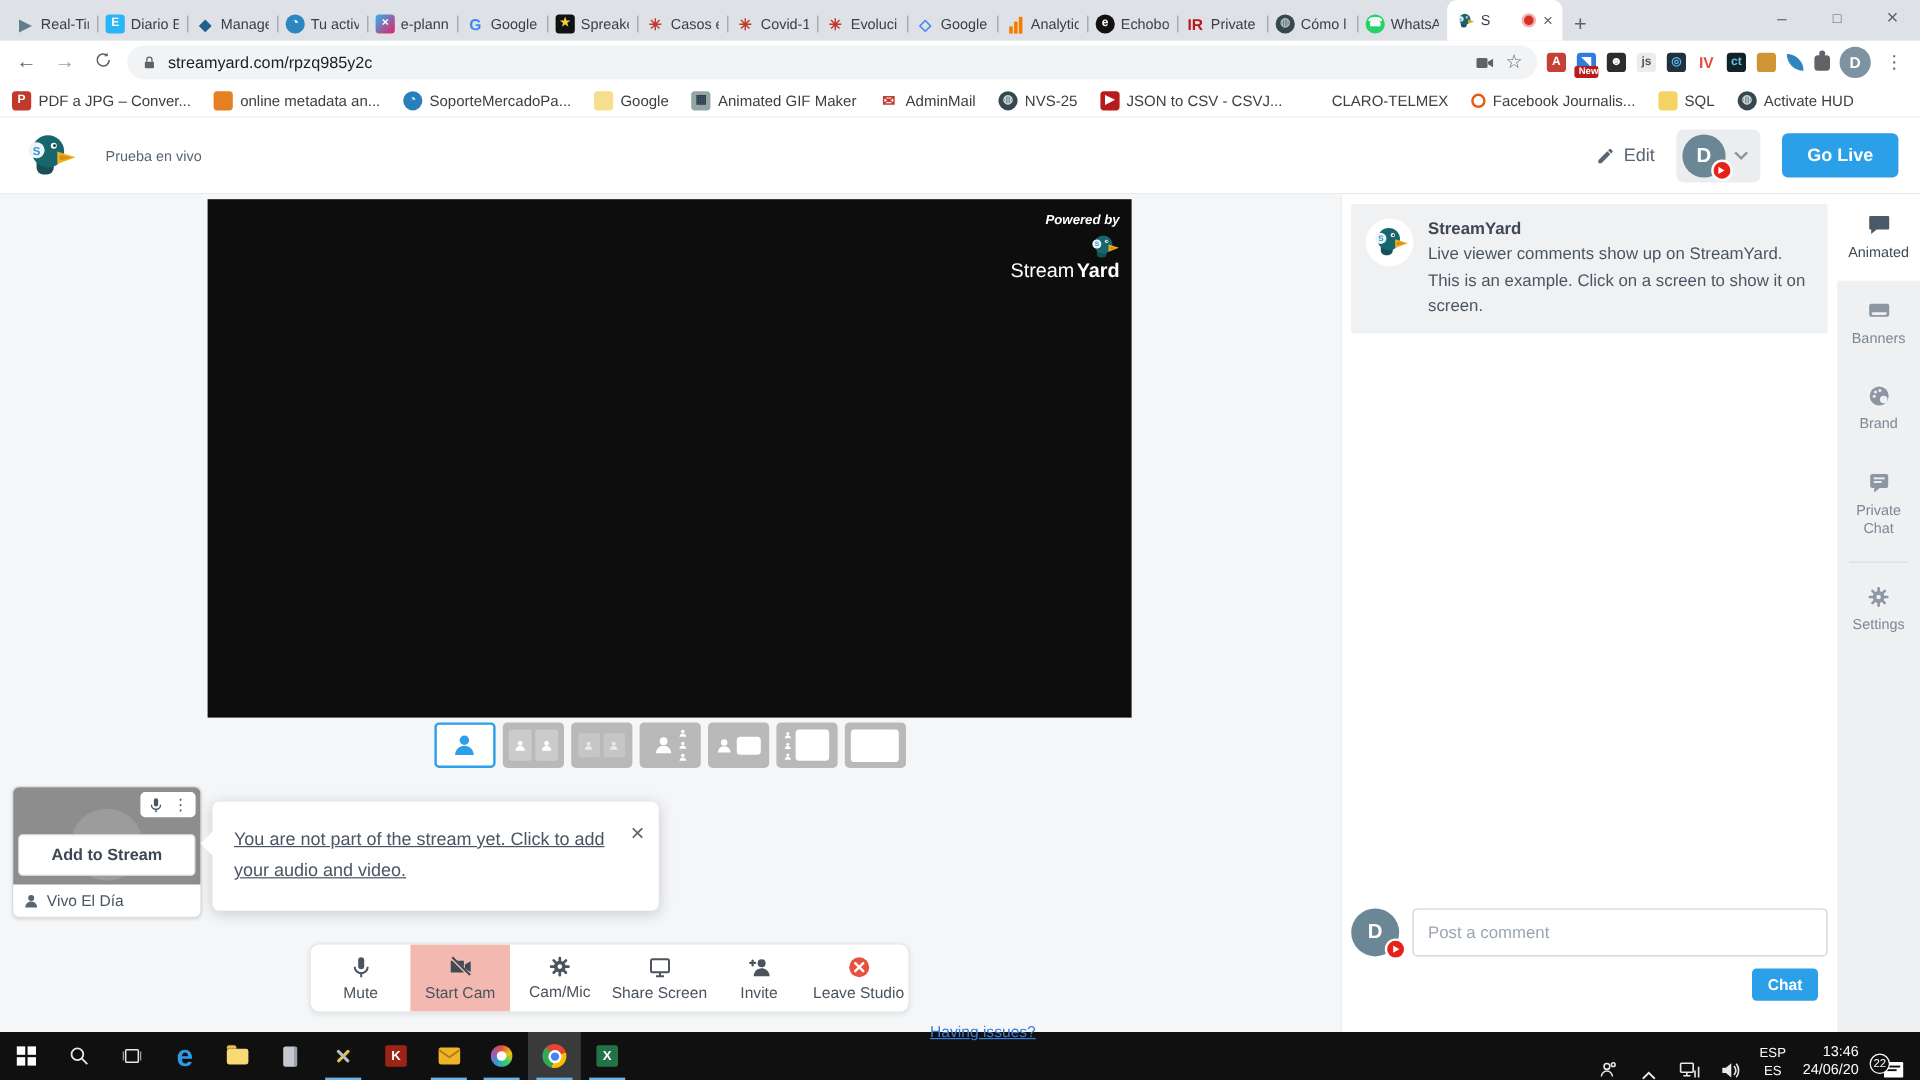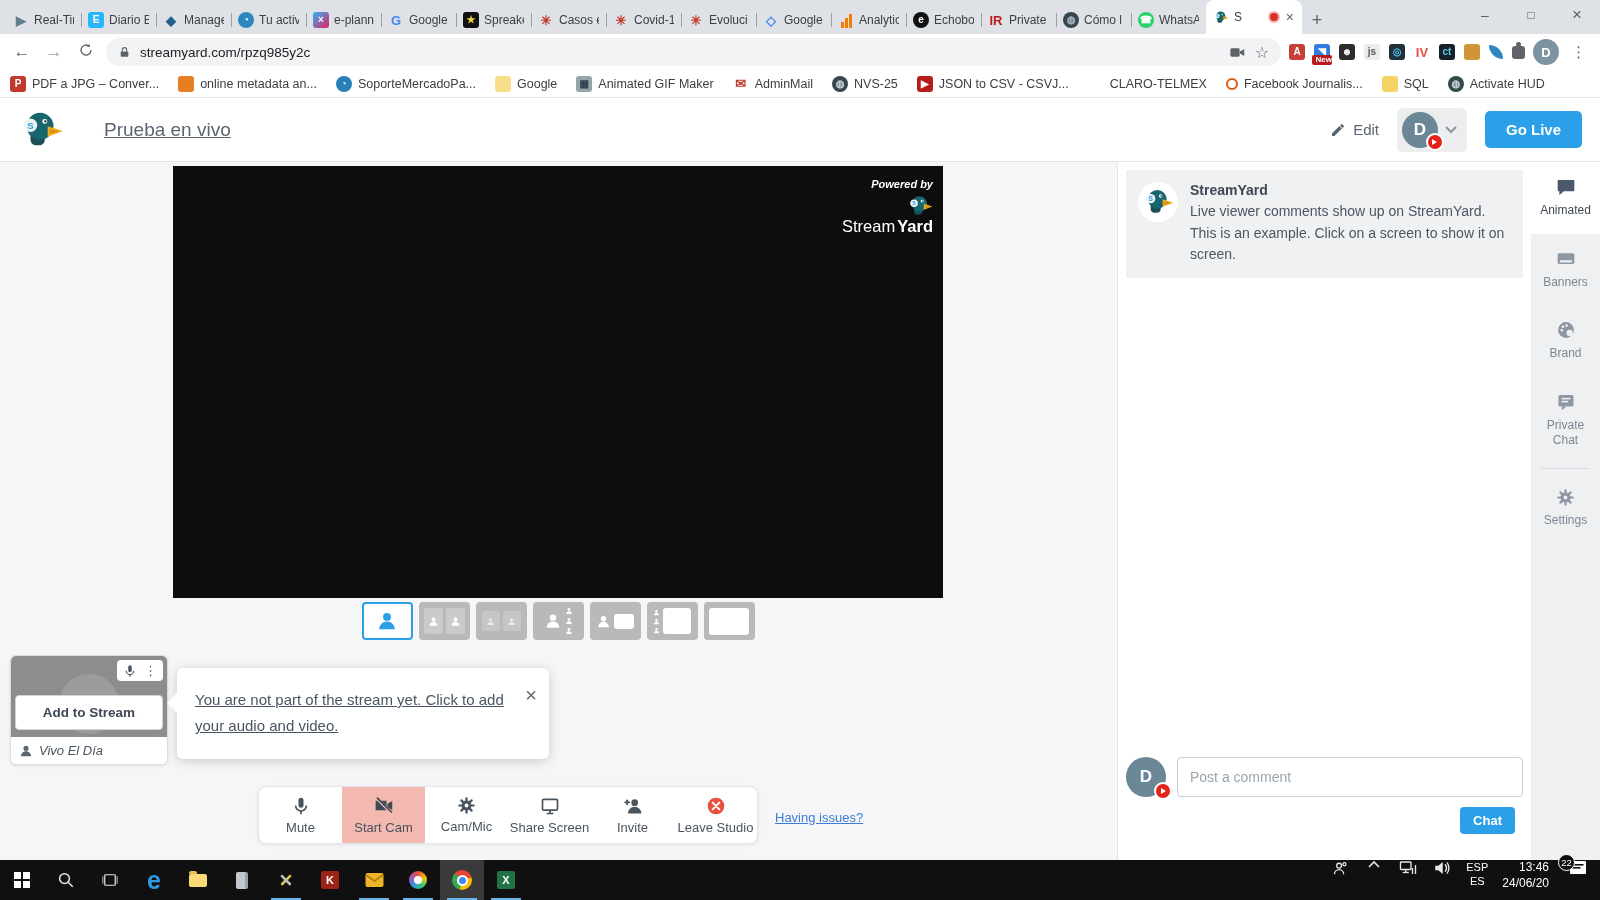--- a/index.html
+++ b/index.html
@@ -42,21 +42,21 @@
   .fav.bars { align-items:flex-end; gap:1px; }
   .fav.bars i { width:3px; background:#f57c00; display:inline-block; }
   .fav.bars i:nth-child(1){height:6px;} .fav.bars i:nth-child(2){height:10px;} .fav.bars i:nth-child(3){height:14px;}
   .fav.leaf { border-radius:0 100% 0 100%; width:14px; height:14px; }
   .fav.ring { border:2px solid; border-radius:50%; width:12px; height:12px; background:transparent; }
   .fav.puzzle { background:#5f6368; border-radius:3px; width:13px; height:13px; position:relative; }
   .fav.puzzle::after { content:""; position:absolute; top:-4px; left:4px; width:5px; height:5px; border-radius:50%; background:#5f6368; }
 
   
   .sy-header { height:64px; background:#fff; border-bottom:1px solid #e3e6e8; display:flex; align-items:center; padding:0 18px; }
-  .sy-title { margin-left:40px; font-size:19px; color:#5a6572;text-decoration:underline; }
+  .sy-title { margin-left:24px; font-size:12px; color:#5a6572; }
   .hdr-right { margin-left:auto; display:flex; align-items:center; gap:18px; }
   .edit-btn { display:flex; align-items:center; gap:7px; font-size:15px; color:#5a6572; }
   .avatar-box { background:#ebedef; border-radius:6px; display:flex; align-items:center; gap:7px; padding:4px 10px 4px 5px; }
   .avatar-lg { width:36px; height:36px; border-radius:50%; background:#6b8796; color:#fff; font-size:17px; font-weight:bold; display:flex; align-items:center; justify-content:center; position:relative; }
   .yt-badge { position:absolute; right:-6px; bottom:-3px; width:18px; height:18px; border-radius:50%; background:#e62117; border:2px solid #fff; display:flex; align-items:center; justify-content:center; }
   .yt-badge i { width:0; height:0; border-left:5px solid #fff; border-top:3px solid transparent; border-bottom:3px solid transparent; }
   .golive-btn { background:#2b9fe8; color:#fff; font-weight:bold; font-size:15px; padding:10px 21px; border-radius:5px; }
 
   
   .content { display:flex; height:698px; }
@@ -74,30 +74,30 @@
   .lay .pane { width:20px; height:26px; background:#cbcbcb; border-radius:2px; display:flex; align-items:center; justify-content:center; }
   .lay .pane.sm { width:18px; height:20px; background:#c6c6c6; }
   .lay .rect { background:#fff; border-radius:3px; }
   .lay .col { display:flex; flex-direction:column; gap:2px; align-items:center; justify-content:center; }
 
   .part-card { position:absolute; left:10px; top:493px; width:158px; background:#fff; border:1px solid #d9dde0; border-radius:6px; box-shadow:0 1px 3px rgba(0,0,0,.1); }
   .thumb { height:81px; background:#8d8d8d; border-radius:5px 5px 0 0; position:relative; overflow:hidden; }
   .thumb::before { content:""; position:absolute; left:48px; top:18px; width:60px; height:60px; border-radius:50%; background:#9c9c9c; }
   .thumb-ctrls { position:absolute; top:4px; right:4px; background:#fff; border-radius:4px; display:flex; align-items:center; gap:7px; padding:3px 6px; }
   .add-stream-btn { position:absolute; left:4px; top:39px; width:148px; background:#fff; border:1px solid #cfd4d8; border-radius:4px; text-align:center; font-weight:bold; font-size:13.5px; color:#3e4754; padding:9px 0; z-index:2; }
-  .name-row { display:flex; align-items:center; gap:6px; padding:6px 8px; font-size:13px; color:#4a5560;font-style:italic; }
+  .name-row { display:flex; align-items:center; gap:6px; padding:6px 8px; font-size:13px; color:#4a5560; }
 
   .tooltip { position:absolute; left:177px; top:506px; width:372px; background:#fff; border-radius:6px; box-shadow:0 2px 12px rgba(0,0,0,.18); padding:19px 42px 19px 18px; font-size:15px; color:#4a5562; line-height:1.75; z-index:3;text-decoration:underline; }
   .tooltip::before { content:""; position:absolute; left:-7px; top:28px; width:14px; height:14px; background:#fff; transform:rotate(45deg); }
   .tt-close { position:absolute; top:10px; right:12px; font-size:20px; color:#5a6572; }
 
   .tool-card { position:absolute; left:258px; top:624px; width:500px; height:58px; background:#fff; border:1px solid #e3e6e8; border-radius:8px; box-shadow:0 1px 4px rgba(0,0,0,.08); display:flex; overflow:hidden; }
   .tb-btn { flex:1; display:flex; flex-direction:column; align-items:center; justify-content:center; gap:4px; font-size:13px; color:#49545f; }
   .tb-btn.startcam { background:#f3b9b0; }
-  .having { position:absolute; left:775px; top:648px; font-size:13px; color:#3b7dd8; text-decoration:underline; }
+  .having { position:absolute; left:775px; top:690px; font-size:13px; color:#3b7dd8; text-decoration:underline; }
 
   
   .panel { width:414px; background:#fff; border-left:1px solid #e3e6e8; position:relative; padding:8px; }
   .comment-card { background:#f0f1f3; border-radius:2px; padding:12px; display:flex; gap:12px; }
   .duck-avatar { width:40px; height:40px; border-radius:50%; background:#fff; flex:none; display:flex; align-items:center; justify-content:center; }
   .c-author { font-weight:bold; font-size:14px; color:#3e4754; margin-bottom:3px; }
   .c-body { font-size:14px; color:#4a5562; line-height:1.55; }
   .post-row { position:absolute; left:8px; right:8px; bottom:63px; display:flex; align-items:center; gap:11px; }
   .post-input { flex:1; height:40px; border:1px solid #c9cfd4; border-radius:4px; padding:0 12px; font-size:14px; color:#5a6572; outline:none; background:#fff; }
   .post-input::placeholder { color:#9aa5b0; }
@@ -120,21 +120,21 @@
   .icon-folder::before { content:""; position:absolute; top:-3px; left:0; width:8px; height:3px; background:#e9bd50; border-radius:2px 2px 0 0; }
   .icon-phone { width:12px; height:17px; background:#c3c9ce; border-radius:2px; border-right:3px solid #9aa2a8; }
   .icon-kapp { width:18px; height:18px; background:#9c2417; border-radius:2px; color:#fff; font-size:11px; font-weight:bold; display:flex; align-items:center; justify-content:center; }
   .icon-excel { width:18px; height:18px; background:#217346; border-radius:2px; color:#fff; font-size:11px; font-weight:bold; display:flex; align-items:center; justify-content:center; }
   .icon-palette { width:18px; height:18px; border-radius:50%; background:conic-gradient(#e74c3c,#f1c40f,#2ecc71,#3498db,#9b59b6,#e74c3c); position:relative; }
   .icon-palette::after { content:""; position:absolute; inset:5px; border-radius:50%; background:#fff; }
   .icon-chrome { width:20px; height:20px; border-radius:50%; background:conic-gradient(from -45deg,#ea4335 0 33%,#fbbc05 33% 66%,#34a853 66% 100%); position:relative; }
   .icon-chrome::before { content:""; position:absolute; inset:4.5px; border-radius:50%; background:#fff; }
   .icon-chrome::after { content:""; position:absolute; inset:6.5px; border-radius:50%; background:#4285f4; }
   .edge-e { color:#2f9ae3; font-weight:bold; font-size:25px; line-height:1; }
-  .tray { margin-left:auto; display:flex; align-items:flex-start; }
+  .tray { margin-left:auto; display:flex; align-items:flex-end; }
   .tray .tk { width:34px; }
   .tray-text { color:#fff; font-size:11px; text-align:center; line-height:1.3; padding:0 7px; white-space:nowrap; }
   .tray-text.clock { font-size:12px; text-align:right; }
   .notif { position:relative; width:44px; display:flex; align-items:center; justify-content:center; }
   .notif-badge { position:absolute; left:2px; bottom:5px; width:17px; height:17px; border:1px solid #fff; border-radius:50%; background:#101010; color:#fff; font-size:9.5px; display:flex; align-items:center; justify-content:center; }
 </style>
 </head>
 <body>
 
 <div>

